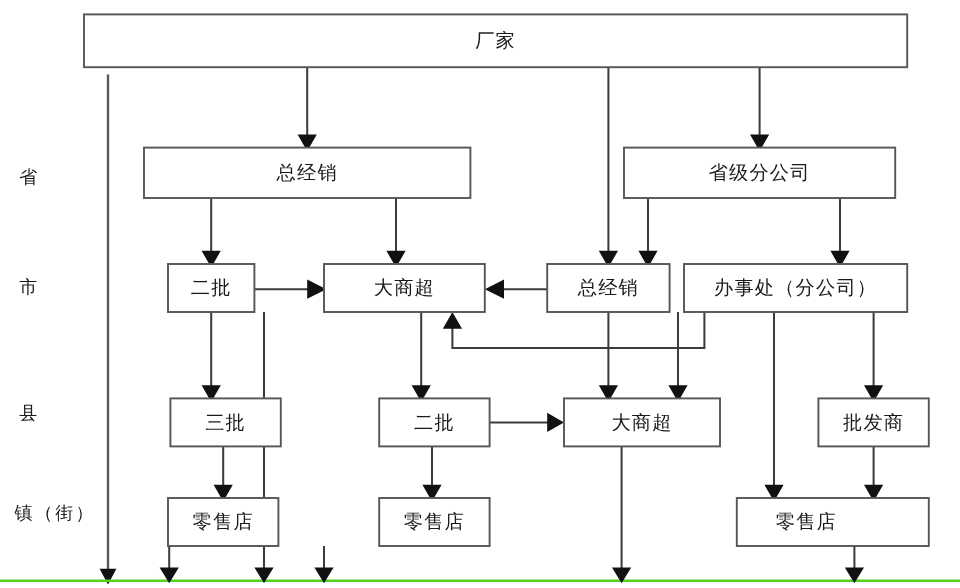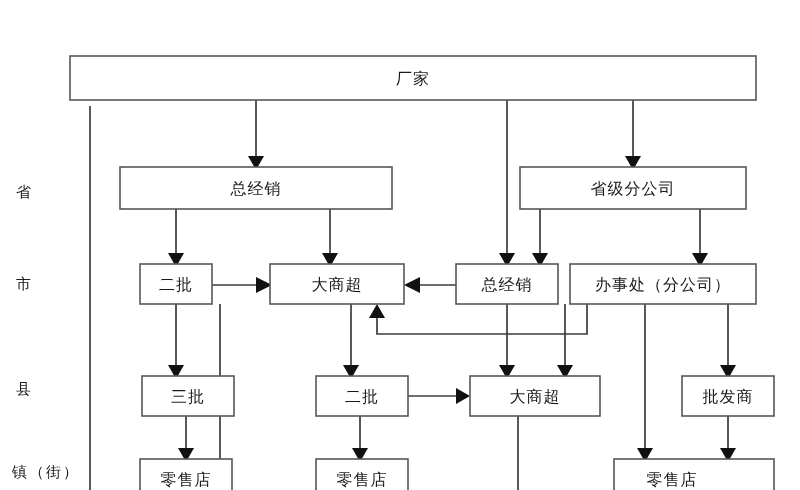--- a/index.html
+++ b/index.html
@@ -1,20 +1,20 @@
 <!DOCTYPE html>
 <html><head>
 <meta charset="utf-8">
 <style>
   html,body{margin:0;padding:0;background:#ffffff;}
   body{
     font-family:"DejaVu Sans","Liberation Sans",sans-serif;
     width:800px;height:490px;overflow:hidden;
   }
-  #stage{position:relative;width:800px;height:414px;background:#fff;margin-top:44px;}
+  #stage{position:relative;width:800px;height:414px;background:#fff;}
   svg#diagram{position:absolute;left:0;top:0;width:800px;height:490px;}
   .box-rect{fill:#ffffff;stroke:#575757;stroke-width:1.6;}
   .box-label{
     font-family:"DejaVu Sans","Liberation Sans",sans-serif;
     font-size:16px;fill:#1a1a1a;text-anchor:middle;dominant-baseline:middle;
     letter-spacing:1px;
   }
   .tier-label{
     font-family:"DejaVu Sans","Liberation Sans",sans-serif;
     font-size:15px;fill:#1a1a1a;text-anchor:start;dominant-baseline:middle;

